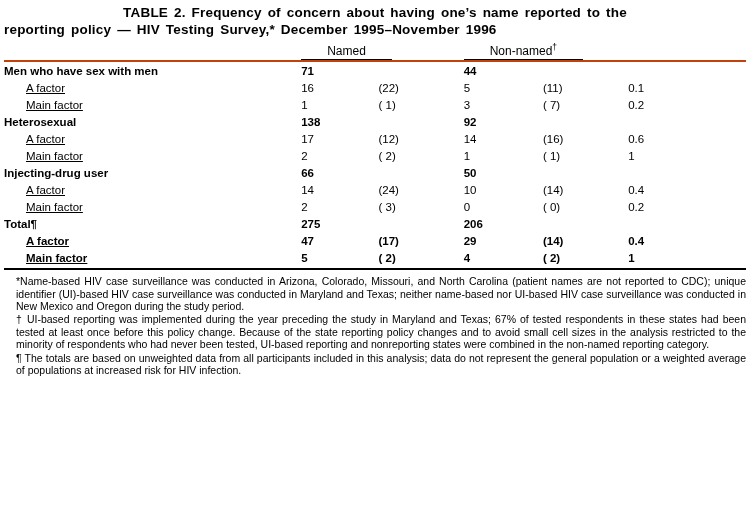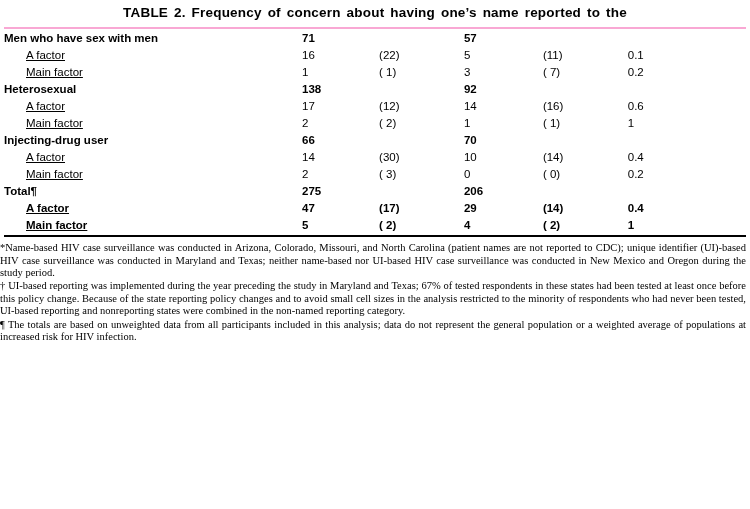--- a/index.html
+++ b/index.html
@@ -57,46 +57,45 @@
   .grouphdr span.ul {
     border-bottom: 1px solid #000;
     padding: 0 26px 1px 26px;
     display: inline-block;
   }
   .colhdr td {
     font-size: 12px;
     padding-bottom: 3px;
   }
   .rule-top {
-    border-top: 2px solid #f9a8d4;
+    border-top: 2px solid #c2410c;
   }
   tr.data td {
     font-size: 11.5px;
     line-height: 14px;
     padding: 1.5px 0;
   }
   tr.data.header-row td {
     font-weight: bold;
   }
   tr.data.total td {
     font-weight: bold;
   }
   td.c-char { width: 280px; }
   td.c-no1 { width: 78px; }
   td.c-pct1 { width: 86px; }
   td.c-no2 { width: 80px; }
   td.c-pct2 { width: 86px; }
   td.c-p { width: 120px; }
   .indent { padding-left: 22px !important; text-decoration: underline; }
   .footnotes {
-    margin: 5px 4px 0 0;
+    margin: 5px 4px 0 16px;
     font-size: 10.5px;
     line-height: 12.6px;
     text-align: justify;
-    font-family: Liberation Serif, serif;
   }
   .footnotes p {
     margin: 0 0 0.5px 0;
     text-indent: 0;
   }
   sup {
     font-size: 8.5px;
     line-height: 0;
   }
   .spacer-rule {
@@ -107,31 +106,38 @@
 </style>
 </head>
 <body>
 
 <div class="page">
 
   <div class="title">
     <span class="line j">
         <span>TABLE 2. Frequency of concern about having one’s name reported to the</span>
       </span>
+    <span class="line">reporting policy — HIV Testing Survey,* December 1995–November 1996</span>
   </div>
 
   <table class="main">
     <tbody>
+      <tr>
+        <td class="c-char"></td>
+        <td class="c-no1 grouphdr" colspan="2"><span class="ul">Named</span></td>
+        <td class="c-no2 grouphdr" colspan="2"><span class="ul"><span>Non-named</span><sup>†</sup></span></td>
+        <td class="c-p"></td>
+      </tr>
     </tbody>
     <tbody id="rows-body" class="rule-top">
         <tr class="data header-row" style="font-weight: bold;">
           <td class="c-char">Men who have sex with men</td>
           <td class="c-no1">71</td>
           <td class="c-pct1"></td>
-          <td class="c-no2">57</td>
+          <td class="c-no2">44</td>
           <td class="c-pct2"></td>
           <td class="c-p"></td>
         </tr>
         <tr class="data">
           <td class="c-char indent">A factor</td>
           <td class="c-no1">16</td>
           <td class="c-pct1">(22)</td>
           <td class="c-no2">5</td>
           <td class="c-pct2">(11)</td>
           <td class="c-p">0.1</td>
@@ -165,28 +171,28 @@
           <td class="c-no1">2</td>
           <td class="c-pct1">( 2)</td>
           <td class="c-no2">1</td>
           <td class="c-pct2">( 1)</td>
           <td class="c-p">1</td>
         </tr>
         <tr class="data header-row" style="font-weight: bold;">
           <td class="c-char">Injecting-drug user</td>
           <td class="c-no1">66</td>
           <td class="c-pct1"></td>
-          <td class="c-no2">70</td>
+          <td class="c-no2">50</td>
           <td class="c-pct2"></td>
           <td class="c-p"></td>
         </tr>
         <tr class="data">
           <td class="c-char indent">A factor</td>
           <td class="c-no1">14</td>
-          <td class="c-pct1">(30)</td>
+          <td class="c-pct1">(24)</td>
           <td class="c-no2">10</td>
           <td class="c-pct2">(14)</td>
           <td class="c-p">0.4</td>
         </tr>
         <tr class="data">
           <td class="c-char indent">Main factor</td>
           <td class="c-no1">2</td>
           <td class="c-pct1">( 3)</td>
           <td class="c-no2">0</td>
           <td class="c-pct2">( 0)</td>

